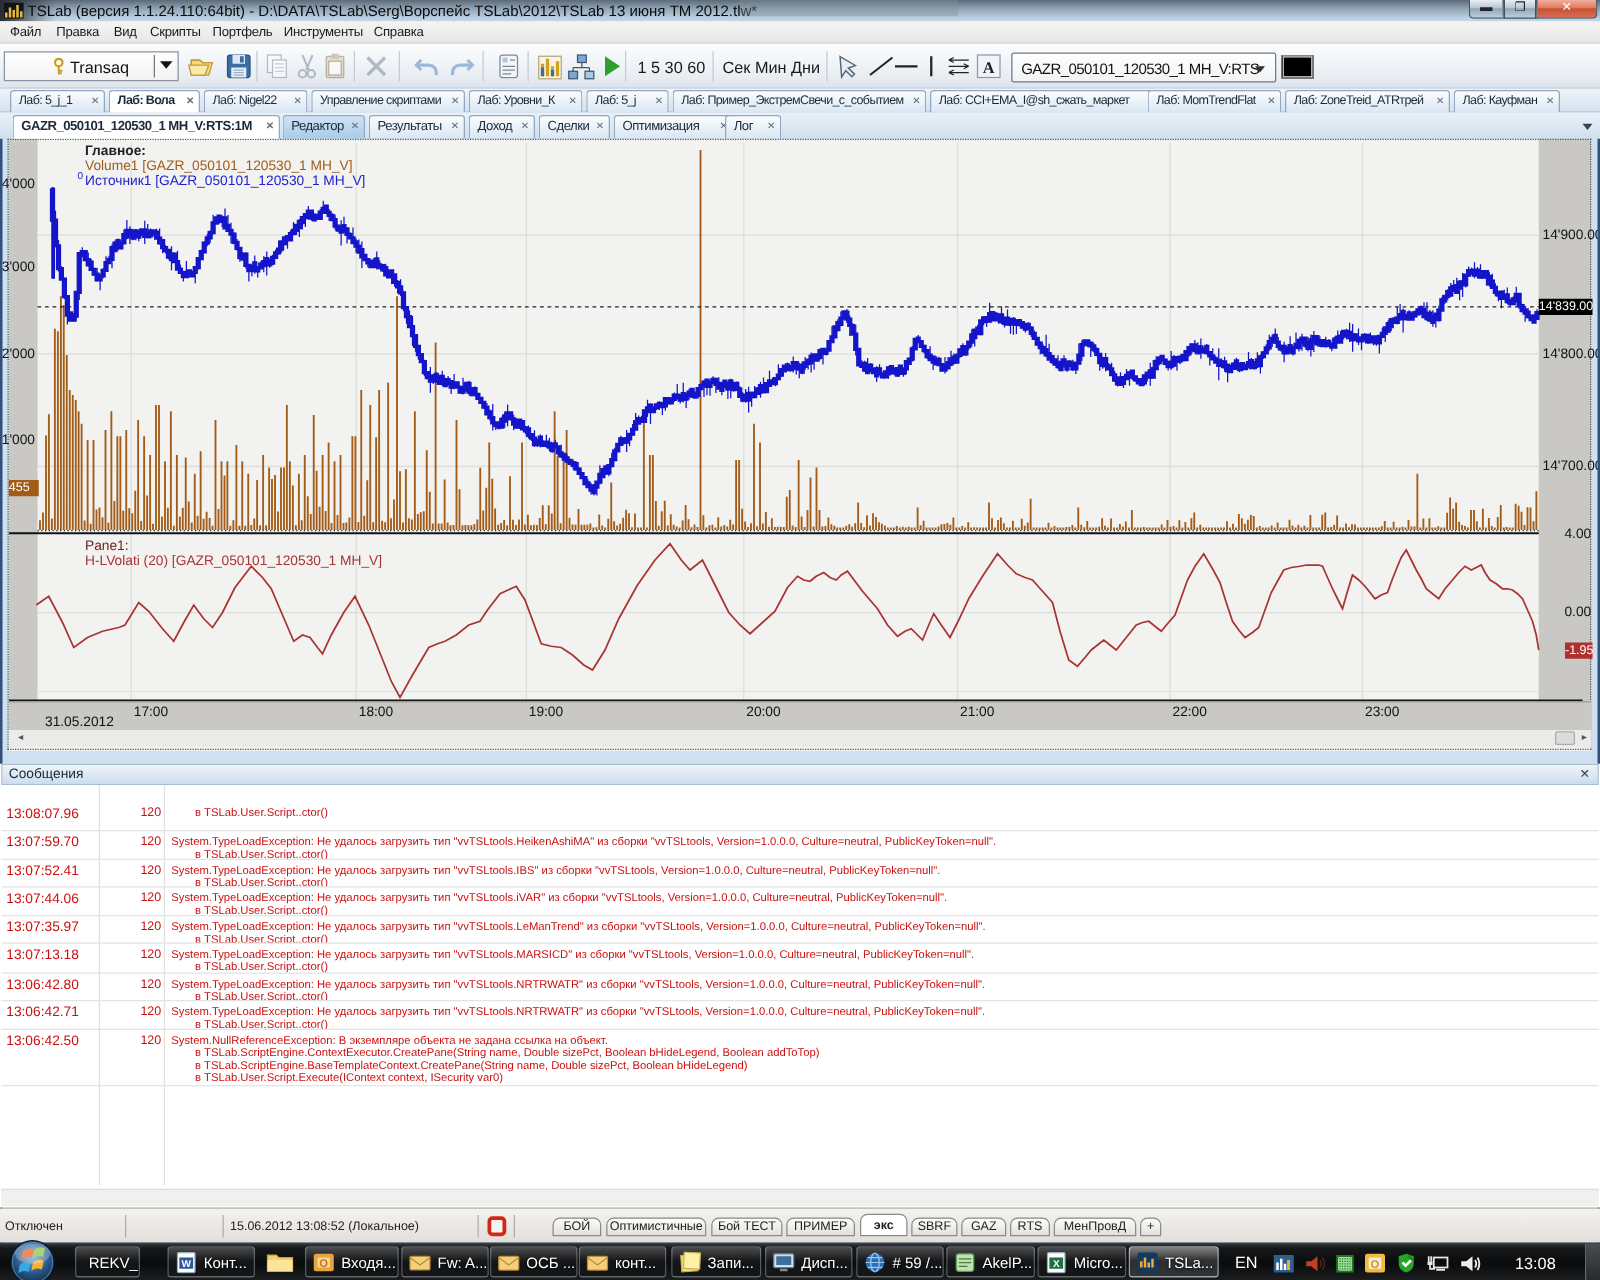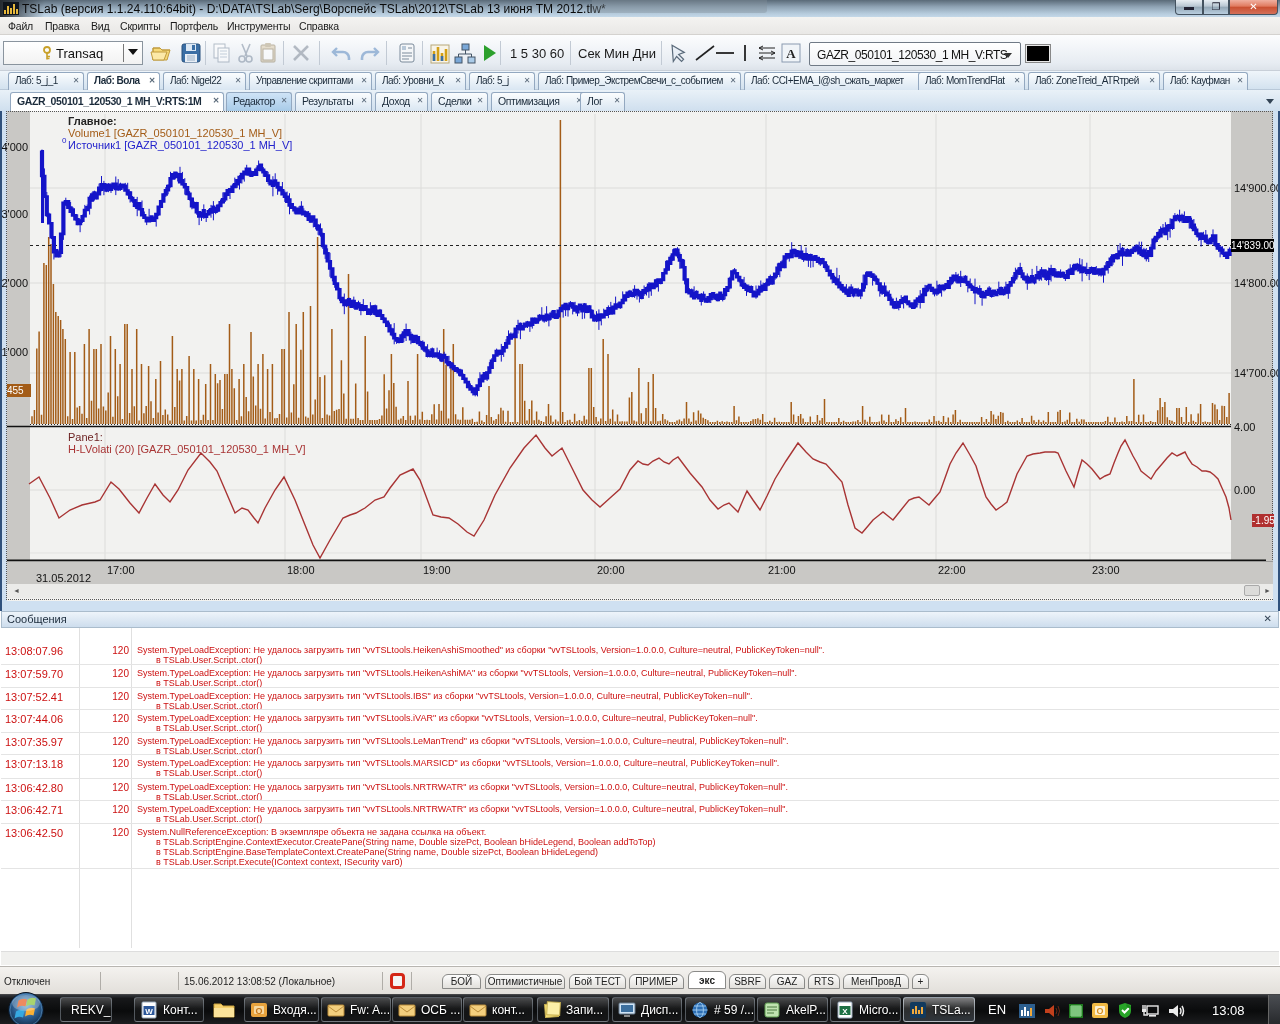--- a/index.html
+++ b/index.html
@@ -39,21 +39,21 @@
 .tb1.act,.tb2.act {background:#fff;font-weight:bold;z-index:2}
 .tb2.hl {background:linear-gradient(#cfe3f6,#a8cbe8)}
 .xx {position:absolute;right:4px;top:3px;font-size:8px;font-style:normal;color:#5a6a7a}
 #morebtn {position:absolute;right:4px;top:74px;font-size:9px;color:#345}
 #ddown2 {position:absolute;right:6px;top:99px;width:0;height:0;border:4px solid transparent;border-top:5px solid #345}
 
 #chartwin {left:0;top:111px;width:1280px;height:490px;background:#cfe0f1}
 #chartborder {position:absolute;left:6px;top:0;width:1267px;height:489px;border:1px dotted #555}
 .axlab {position:absolute;font-size:11px;color:#111;white-space:nowrap}
 .axlab.r {width:28px;text-align:right}
-.axlab.ra {left:auto;width:39px;text-align:left}
+.axlab.ra {left:auto;width:39px;text-align:right}
 .tlab {position:absolute;font-size:11px;color:#111}
 #lbl455 {position:absolute;left:7px;top:273px;width:24px;height:13px;background:#a35c17;color:#fff;font-size:10px;line-height:13px}
 #lblcur {position:absolute;left:1231px;top:128px;width:43px;height:13px;background:#000;color:#fff;font-size:10px;text-align:center;line-height:13px}
 #lblred {position:absolute;left:1252px;top:403px;width:22px;height:13px;background:#b03030;color:#fff;font-size:10px;text-align:center;line-height:13px}
 .leg {position:absolute;font-size:11px;white-space:nowrap}
 #timeaxis {position:absolute;left:7px;top:450px;width:1266px;height:23px;background:#c9c8c5;border-top:1px solid #9a9a98}
 #scrollrow {position:absolute;left:7px;top:473px;width:1266px;height:14px;background:#ebebe9}
 #scrollrow .thumb {position:absolute;left:1237px;top:1px;width:16px;height:11px;background:#dcdcda;border:1px solid #aaa;border-radius:2px}
 .sarr {position:absolute;top:3px;font-size:7px;color:#555}
 
@@ -358,21 +358,20 @@
 <div class="abs" style="left:1278px;top:111px;width:2px;height:883px;background:#30517c"></div>
 <div class="abs" id="messages">
 <div id="mhead">Сообщения<span class="mx">✕</span></div>
 <div class="vline" style="left:79px"></div>
 <div class="vline" style="left:131px"></div>
 <div id="mrows">
       <div class="mrow" style="height:23px">
         <div class="mts">13:08:07.96</div>
         <div class="mnum">120</div>
         <div class="mmsg">
-          <div class="m1">System.TypeLoadException: Не удалось загрузить тип "vvTSLtools.HeikenAshiSmoothed" из сборки "vvTSLtools, Version=1.0.0.0, Culture=neutral, PublicKeyToken=null".</div>
           <div class="m2">в TSLab.User.Script..ctor()</div>
         </div>
       </div>
       <div class="mrow" style="height:23px">
         <div class="mts">13:07:59.70</div>
         <div class="mnum">120</div>
         <div class="mmsg">
           <div class="m1">System.TypeLoadException: Не удалось загрузить тип "vvTSLtools.HeikenAshiMA" из сборки "vvTSLtools, Version=1.0.0.0, Culture=neutral, PublicKeyToken=null".</div>
           <div class="m2">в TSLab.User.Script..ctor()</div>
         </div>

